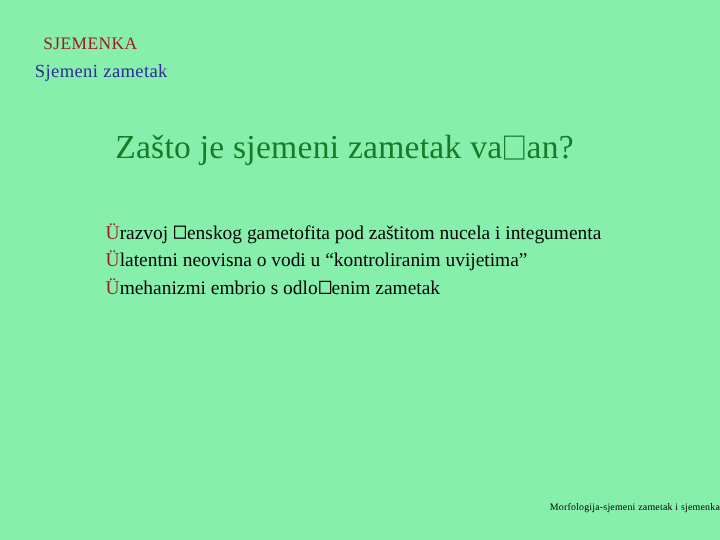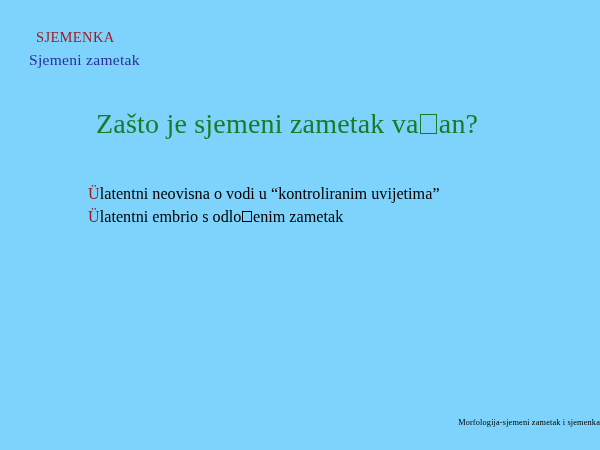--- a/index.html
+++ b/index.html
@@ -10,21 +10,21 @@
     width: 600px;
     height: 450px;
     background: #ffffff;
     font-family: "Liberation Serif", "DejaVu Serif", serif;
     overflow: hidden;
   }
   .slide {
     position: relative;
     width: 600px;
     height: 450px;
-    background: #7dd3fc;
+    background: #86efac;
   }
 
   
   .header-block {
     position: absolute;
     left: 29px;
     top: 26px;
     width: 520px;
   }
   .header-title {
@@ -106,27 +106,30 @@
     <div class="header-title">SJEMENKA</div>
     <div class="header-subtitle">Sjemeni zametak</div>
   </div>
 
   <div class="slide-question">
     <span>Zašto je sjemeni zametak va</span><span class="tofu"></span><span>an?</span>
   </div>
 
   <div class="body-block">
 
+    <div class="bullet-row">
+      <span class="bullet-glyph">Ü</span><span class="bullet-text">razvoj </span><span class="tofu"></span><span class="bullet-text">enskog gametofita pod zaštitom nucela i integumenta</span>
+    </div>
 
     <div class="bullet-row">
       <span class="bullet-glyph">Ü</span><span class="bullet-text">latentni neovisna o vodi u “kontroliranim uvijetima”</span>
     </div>
 
     <div class="bullet-row">
-      <span class="bullet-glyph">Ü</span><span class="bullet-text">latentni embrio s odlo</span><span class="tofu"></span><span class="bullet-text">enim zametak</span>
+      <span class="bullet-glyph">Ü</span><span class="bullet-text">mehanizmi embrio s odlo</span><span class="tofu"></span><span class="bullet-text">enim zametak</span>
     </div>
 
 
   </div>
 
   <div class="footer">Morfologija-sjemeni zametak i sjemenka</div>
 
 </div>
 
 </body></html>

